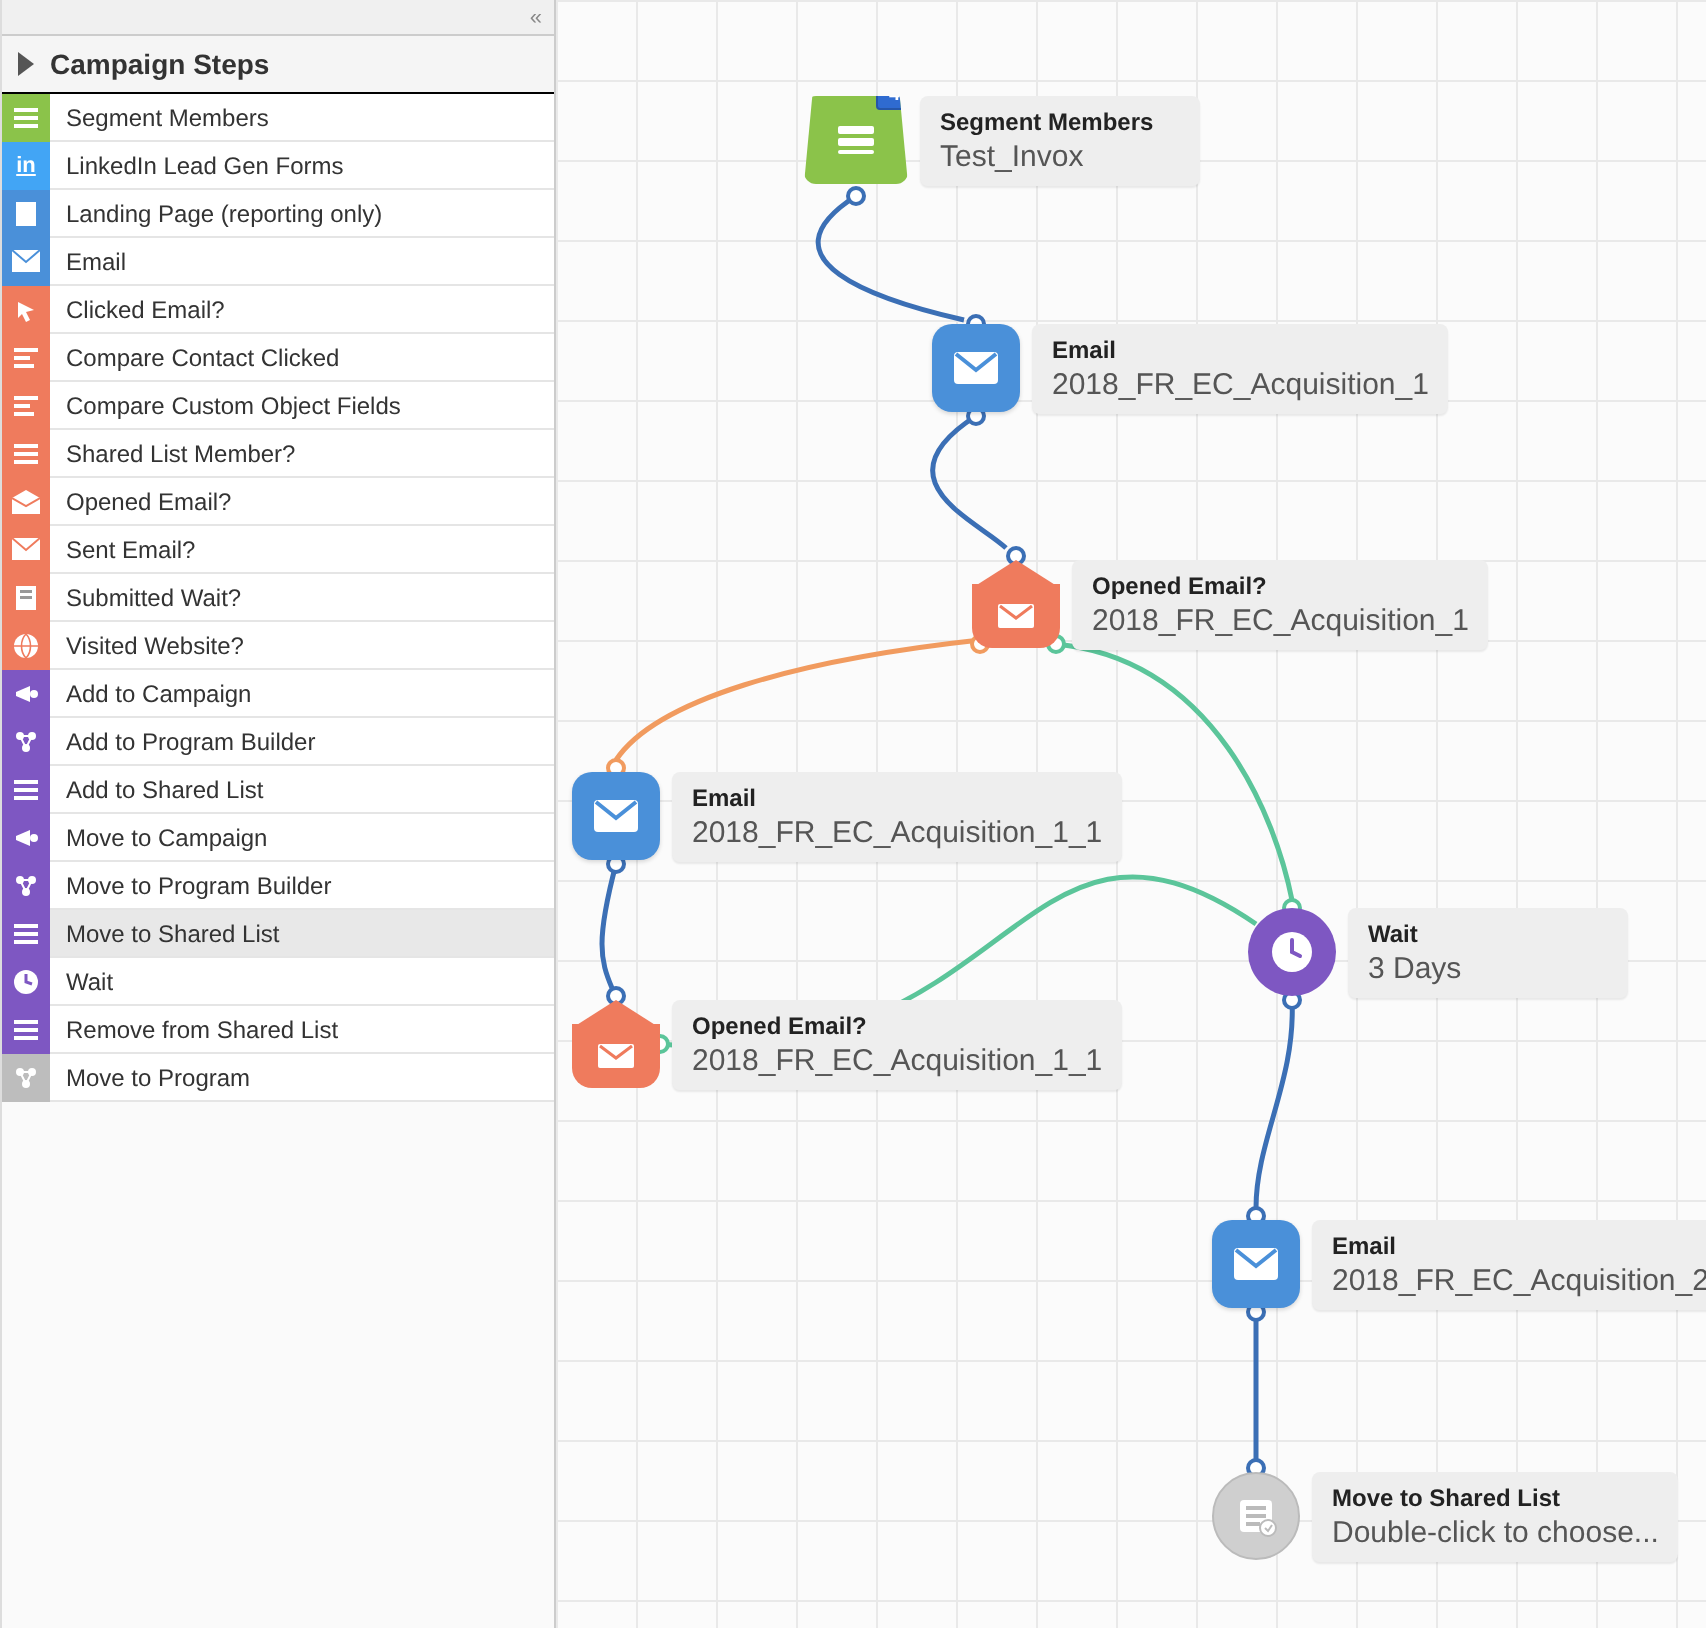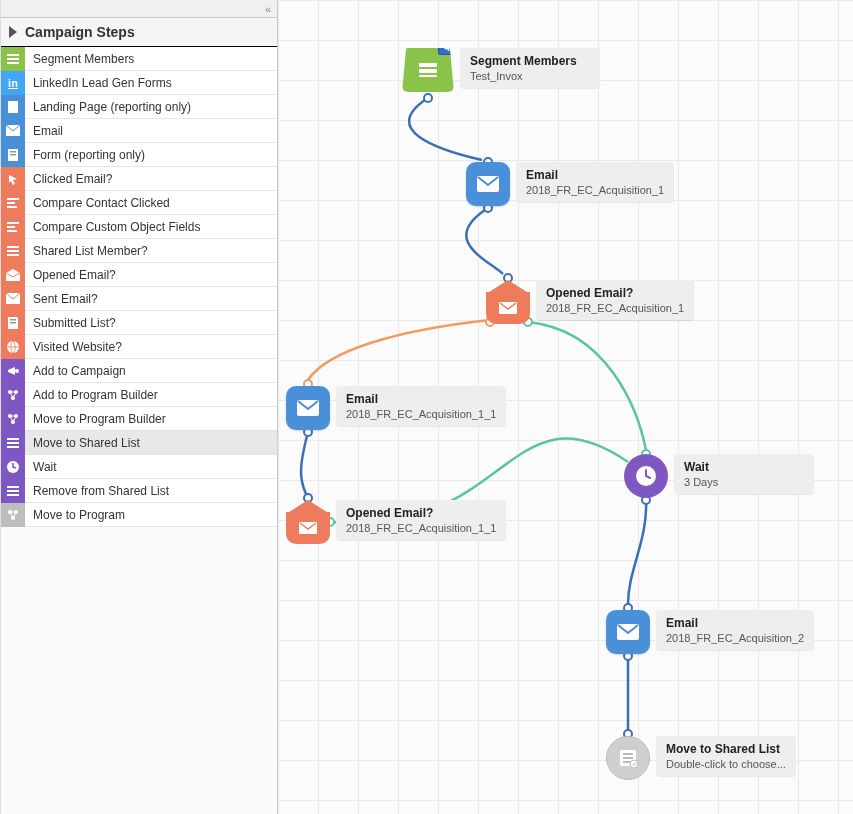--- a/index.html
+++ b/index.html
@@ -39,21 +39,21 @@
 
   svg.connectors { position: absolute; left: 0; top: 0; width: 575px; height: 814px; pointer-events: none; }
   svg.connectors path { fill: none; stroke-width: 2.5; }
   svg.connectors circle { fill: #fff; stroke-width: 2; }
 
   .node { position: absolute; display: flex; align-items: flex-start; }
   .node .icon-box { width: 44px; height: 44px; border-radius: 10px; display: flex; align-items: center; justify-content: center; flex-shrink: 0; box-shadow: 0 1px 2px rgba(0,0,0,.15); position: relative; }
   .node .icon-box.blue   { background: #4a90d9; }
   .node .label-box { background: #eee; border-radius: 4px; padding: 6px 10px; margin-left: 6px; min-width: 140px; box-shadow: 0 1px 1px rgba(0,0,0,.08); }
   .node .label-box .title { font-weight: bold; font-size: 12px; color: #222; }
-  .node .label-box .sub { font-size: 11px; color: #555; margin-top: 2px; }
+  .node .label-box .sub { font-size: 15px; color: #555; margin-top: 2px; }
 
   .badge { position: absolute; top: -8px; right: -2px; background: #2f6bd0; color: #fff; font-size: 10px; font-weight: bold; padding: 1px 5px; border-radius: 2px; border:1px solid #2556a8;}
 
   
   .seg-shape { width: 52px; height: 44px; background: #8bc34a; border-radius: 6px; position: relative; display:flex;align-items:center;justify-content:center;
     clip-path: polygon(8% 0, 92% 0, 100% 100%, 0 100%);
   }
 
   
   .house-shape { width: 44px; height: 44px; position: relative; }
@@ -109,94 +109,84 @@
         <li class="side-item">
           <div class="side-icon c-blue">
             <svg width="14" height="11">
               <rect x="0" y="0" width="14" height="11" fill="#fff"></rect>
               <path d="M0 0 L7 6 L14 0" stroke="#4a90d9" fill="none"></path>
             </svg>
           </div>
           <div class="side-label">Email</div>
         </li>
         <li class="side-item">
-          <div class="side-icon c-blue">
+          <div class="side-icon c-coral">
+            <svg width="14" height="14">
+              <path d="M3 3 L11 7 L7 8 L9 12 L7 13 L5 9 L3 11 Z" fill="#fff"></path>
+            </svg>
+          </div>
+          <div class="side-label">Clicked Email?</div>
+        </li>
+        <li class="side-item">
+          <div class="side-icon c-coral">
+            <svg width="14" height="14">
+              <rect x="1" y="2" width="12" height="2" fill="#fff"></rect>
+              <rect x="1" y="6" width="8" height="2" fill="#fff"></rect>
+              <rect x="1" y="10" width="10" height="2" fill="#fff"></rect>
+            </svg>
+          </div>
+          <div class="side-label">Compare Contact Clicked</div>
+        </li>
+        <li class="side-item">
+          <div class="side-icon c-coral">
+            <svg width="14" height="14">
+              <rect x="1" y="2" width="12" height="2" fill="#fff"></rect>
+              <rect x="1" y="6" width="8" height="2" fill="#fff"></rect>
+              <rect x="1" y="10" width="10" height="2" fill="#fff"></rect>
+            </svg>
+          </div>
+          <div class="side-label">Compare Custom Object Fields</div>
+        </li>
+        <li class="side-item">
+          <div class="side-icon c-coral">
+            <svg width="14" height="14">
+              <rect x="1" y="2" width="12" height="2" fill="#fff"></rect>
+              <rect x="1" y="6" width="12" height="2" fill="#fff"></rect>
+              <rect x="1" y="10" width="12" height="2" fill="#fff"></rect>
+            </svg>
+          </div>
+          <div class="side-label">Shared List Member?</div>
+        </li>
+        <li class="side-item">
+          <div class="side-icon c-coral">
+            <svg width="14" height="12">
+              <path d="M0 4 L7 0 L14 4 L14 12 L0 12 Z" fill="#fff"></path>
+              <path d="M0 4 L7 8 L14 4" stroke="#ef7b5d" fill="none"></path>
+            </svg>
+          </div>
+          <div class="side-label">Opened Email?</div>
+        </li>
+        <li class="side-item">
+          <div class="side-icon c-coral">
+            <svg width="14" height="11">
+              <rect x="0" y="0" width="14" height="11" fill="#fff"></rect>
+              <path d="M0 0 L7 6 L14 0" stroke="#ef7b5d" fill="none"></path>
+            </svg>
+          </div>
+          <div class="side-label">Sent Email?</div>
+        </li>
+        <li class="side-item">
+          <div class="side-icon c-coral">
             <svg width="12" height="14">
               <rect x="1" y="1" width="10" height="12" fill="#fff"></rect>
               <rect x="3" y="3" width="6" height="1.5" fill="#999"></rect>
               <rect x="3" y="6" width="6" height="1.5" fill="#999"></rect>
             </svg>
           </div>
-          <div class="side-label">Form (reporting only)</div>
-        </li>
-        <li class="side-item">
-          <div class="side-icon c-coral">
-            <svg width="14" height="14">
-              <path d="M3 3 L11 7 L7 8 L9 12 L7 13 L5 9 L3 11 Z" fill="#fff"></path>
-            </svg>
-          </div>
-          <div class="side-label">Clicked Email?</div>
-        </li>
-        <li class="side-item">
-          <div class="side-icon c-coral">
-            <svg width="14" height="14">
-              <rect x="1" y="2" width="12" height="2" fill="#fff"></rect>
-              <rect x="1" y="6" width="8" height="2" fill="#fff"></rect>
-              <rect x="1" y="10" width="10" height="2" fill="#fff"></rect>
-            </svg>
-          </div>
-          <div class="side-label">Compare Contact Clicked</div>
-        </li>
-        <li class="side-item">
-          <div class="side-icon c-coral">
-            <svg width="14" height="14">
-              <rect x="1" y="2" width="12" height="2" fill="#fff"></rect>
-              <rect x="1" y="6" width="8" height="2" fill="#fff"></rect>
-              <rect x="1" y="10" width="10" height="2" fill="#fff"></rect>
-            </svg>
-          </div>
-          <div class="side-label">Compare Custom Object Fields</div>
-        </li>
-        <li class="side-item">
-          <div class="side-icon c-coral">
-            <svg width="14" height="14">
-              <rect x="1" y="2" width="12" height="2" fill="#fff"></rect>
-              <rect x="1" y="6" width="12" height="2" fill="#fff"></rect>
-              <rect x="1" y="10" width="12" height="2" fill="#fff"></rect>
-            </svg>
-          </div>
-          <div class="side-label">Shared List Member?</div>
-        </li>
-        <li class="side-item">
-          <div class="side-icon c-coral">
-            <svg width="14" height="12">
-              <path d="M0 4 L7 0 L14 4 L14 12 L0 12 Z" fill="#fff"></path>
-              <path d="M0 4 L7 8 L14 4" stroke="#ef7b5d" fill="none"></path>
-            </svg>
-          </div>
-          <div class="side-label">Opened Email?</div>
-        </li>
-        <li class="side-item">
-          <div class="side-icon c-coral">
-            <svg width="14" height="11">
-              <rect x="0" y="0" width="14" height="11" fill="#fff"></rect>
-              <path d="M0 0 L7 6 L14 0" stroke="#ef7b5d" fill="none"></path>
-            </svg>
-          </div>
-          <div class="side-label">Sent Email?</div>
-        </li>
-        <li class="side-item">
-          <div class="side-icon c-coral">
-            <svg width="12" height="14">
-              <rect x="1" y="1" width="10" height="12" fill="#fff"></rect>
-              <rect x="3" y="3" width="6" height="1.5" fill="#999"></rect>
-              <rect x="3" y="6" width="6" height="1.5" fill="#999"></rect>
-            </svg>
-          </div>
-          <div class="side-label">Submitted List?</div>
+          <div class="side-label">Submitted Wait?</div>
         </li>
         <li class="side-item">
           <div class="side-icon c-coral">
             <svg width="14" height="14">
               <circle cx="7" cy="7" r="6" fill="#fff"></circle>
               <path d="M1 7 L13 7 M7 1 C4 4 4 10 7 13 M7 1 C10 4 10 10 7 13" stroke="#ef7b5d" fill="none" stroke-width="0.8"></path>
             </svg>
           </div>
           <div class="side-label">Visited Website?</div>
         </li>
@@ -212,20 +202,39 @@
         <li class="side-item">
           <div class="side-icon c-purple">
             <svg width="14" height="14">
               <circle cx="4" cy="4" r="2" fill="#fff"></circle>
               <circle cx="10" cy="4" r="2" fill="#fff"></circle>
               <circle cx="7" cy="10" r="2" fill="#fff"></circle>
               <path d="M4 4 L10 4 L7 10 Z" stroke="#fff" fill="none"></path>
             </svg>
           </div>
           <div class="side-label">Add to Program Builder</div>
+        </li>
+        <li class="side-item">
+          <div class="side-icon c-purple">
+            <svg width="14" height="14">
+              <rect x="1" y="2" width="12" height="2" fill="#fff"></rect>
+              <rect x="1" y="6" width="12" height="2" fill="#fff"></rect>
+              <rect x="1" y="10" width="12" height="2" fill="#fff"></rect>
+            </svg>
+          </div>
+          <div class="side-label">Add to Shared List</div>
+        </li>
+        <li class="side-item">
+          <div class="side-icon c-purple">
+            <svg width="14" height="14">
+              <path d="M2 6 L9 3 L9 11 L2 8 Z" fill="#fff"></path>
+              <circle cx="11" cy="7" r="2" fill="#fff"></circle>
+            </svg>
+          </div>
+          <div class="side-label">Move to Campaign</div>
         </li>
         <li class="side-item">
           <div class="side-icon c-purple">
             <svg width="14" height="14">
               <circle cx="4" cy="4" r="2" fill="#fff"></circle>
               <circle cx="10" cy="4" r="2" fill="#fff"></circle>
               <circle cx="7" cy="10" r="2" fill="#fff"></circle>
               <path d="M4 4 L10 4 L7 10 Z" stroke="#fff" fill="none"></path>
             </svg>
           </div>

